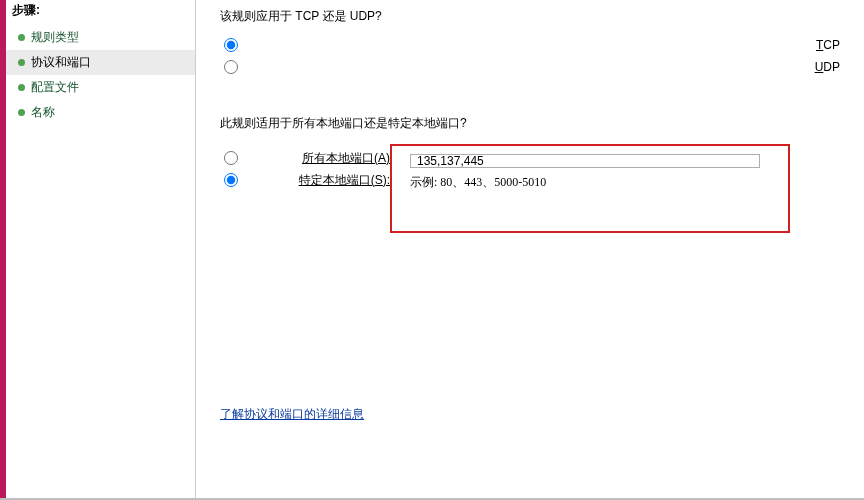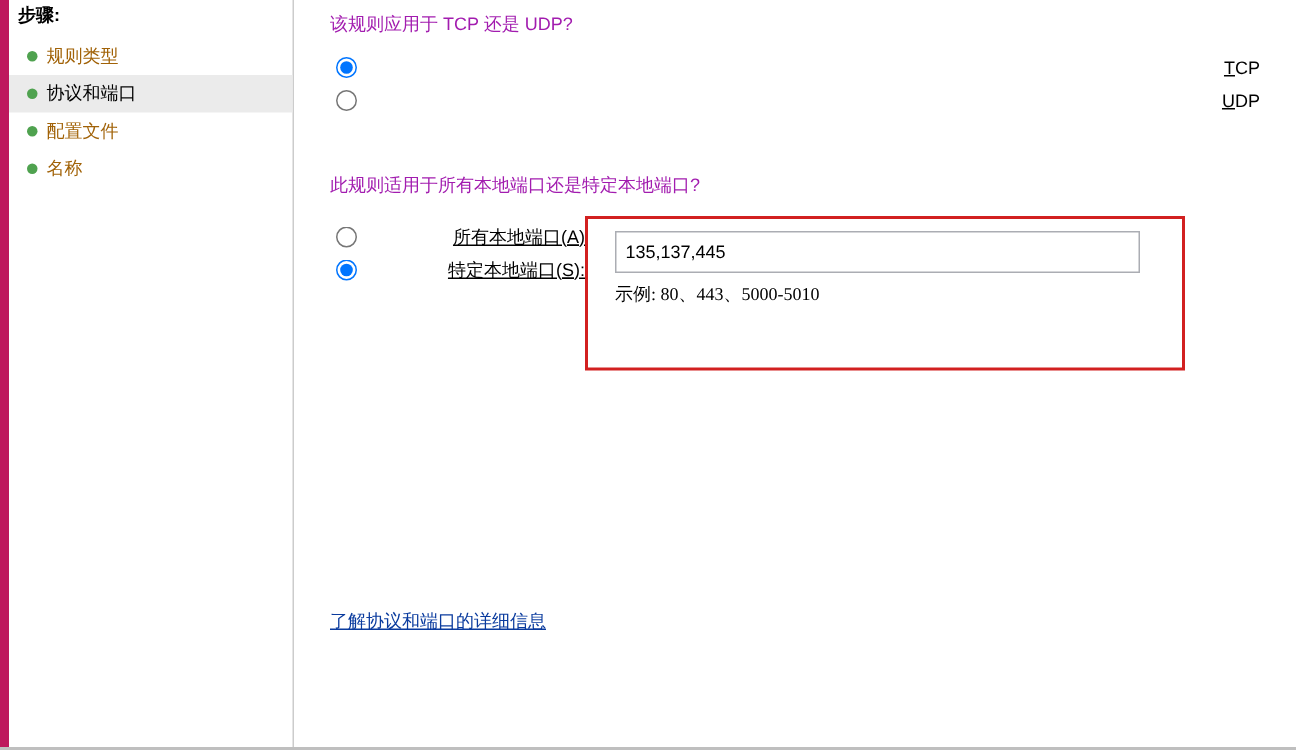--- a/index.html
+++ b/index.html
@@ -30,39 +30,39 @@
     font-weight: bold;
     padding: 2px 6px 6px 6px;
     color: #000;
   }
   .steps-list { list-style: none; }
   .steps-list li {
     padding: 4px 8px 4px 12px;
     display: flex;
     align-items: center;
     gap: 6px;
-    color: #a16207;
+    color: #14532d;
     cursor: default;
   }
   .steps-list li.active {
     background: #ebebeb;
     color: #000;
   }
   .bullet {
     width: 7px; height: 7px;
     background: #4fa24f;
     border-radius: 50%;
     flex: 0 0 7px;
   }
   .main {
     flex: 1;
     padding: 8px 24px 12px 24px;
     position: relative;
   }
-  .question { margin-bottom: 12px; color: #a21caf; }
+  .question { margin-bottom: 12px; color: #000000; }
   .radio-row {
     display: flex;
     align-items: center;
     gap: 6px;
     margin: 6px 0 6px 4px;
     line-height: 16px;
     justify-content: space-between;
   }
   .radio-row input[type="radio"] {
     width: 14px; height: 14px;
@@ -74,21 +74,21 @@
     grid-template-columns: 170px 1fr;
     align-items: start;
   }
   .highlight-box {
     border: 2px solid #d22020;
     padding: 8px 18px 40px 18px;
     width: 400px;
   }
   .port-input {
     width: 350px;
-    height: 28px;
+    height: 14px;
     border: 1px solid #abadb3;
     padding: 2px 6px;
     font-family: Tahoma, sans-serif;
     font-size: 12px;
   }
   .example { margin-top: 6px; color: #000; font-family: "SimSun", serif; }
   .link-more {
     color: #0a3b9e;
     text-decoration: underline;
     position: absolute;

